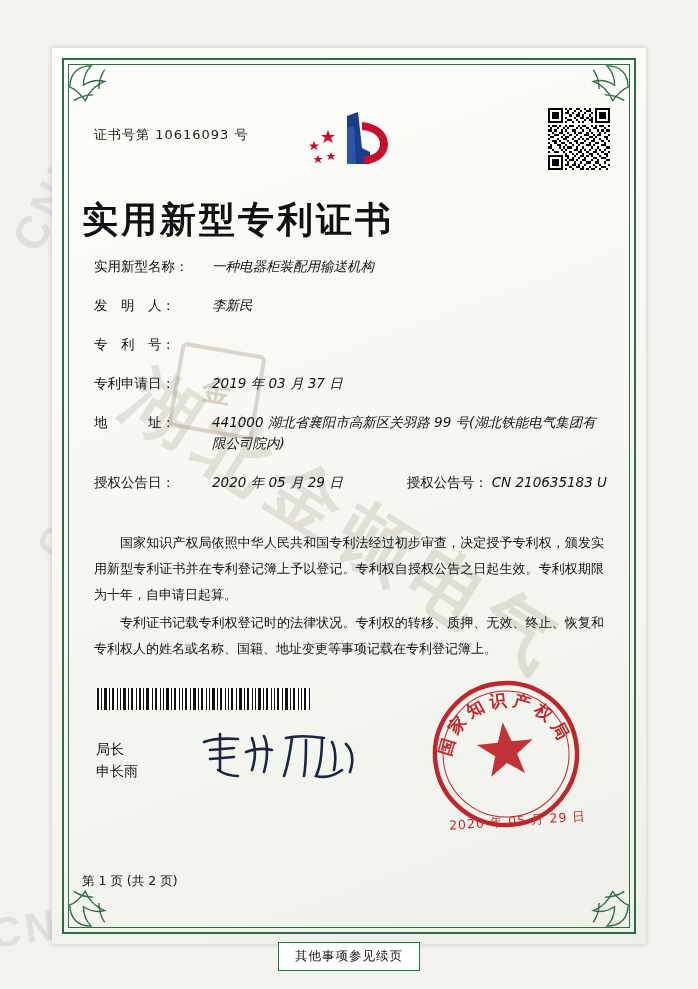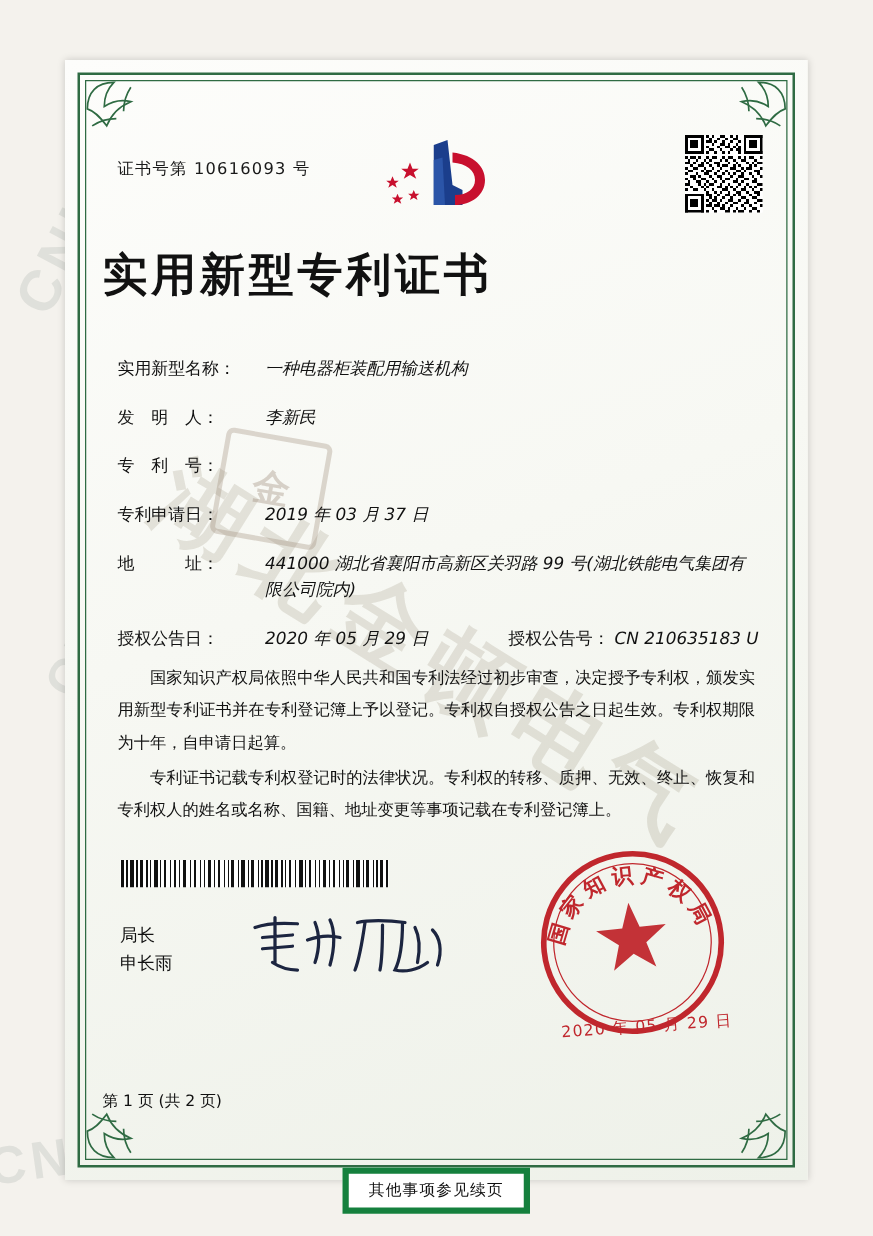--- a/index.html
+++ b/index.html
@@ -158,21 +158,21 @@
     letter-spacing: 3px;
     color: #111;
     font-family: "DejaVu Sans", sans-serif;
   }
 
   
   .fields {
     position: absolute;
     left: 12px;
     right: 12px;
-    top: 207px;
+    top: 178px;
     font-family: "DejaVu Sans", sans-serif;
   }
   .field-row {
     display: flex;
     align-items: flex-start;
     margin-bottom: 18px;
     font-size: 13.5px;
     color: #111;
     line-height: 1.55;
   }
@@ -272,21 +272,21 @@
   .footer-note {
     position: absolute;
     left: 0; right: 0;
     bottom: 18px;
     text-align: center;
     z-index: 4;
   }
   .footer-note span {
     display: inline-block;
     background: #ffffff;
-    border: 5px solid #15803d;
+    border: 1px solid #15803d;
     padding: 5px 16px;
     font-size: 12.5px;
     color: #111;
     font-family: "DejaVu Sans", sans-serif;
     letter-spacing: 1px;
   }
 </style>
 </head>
 <body>
 

